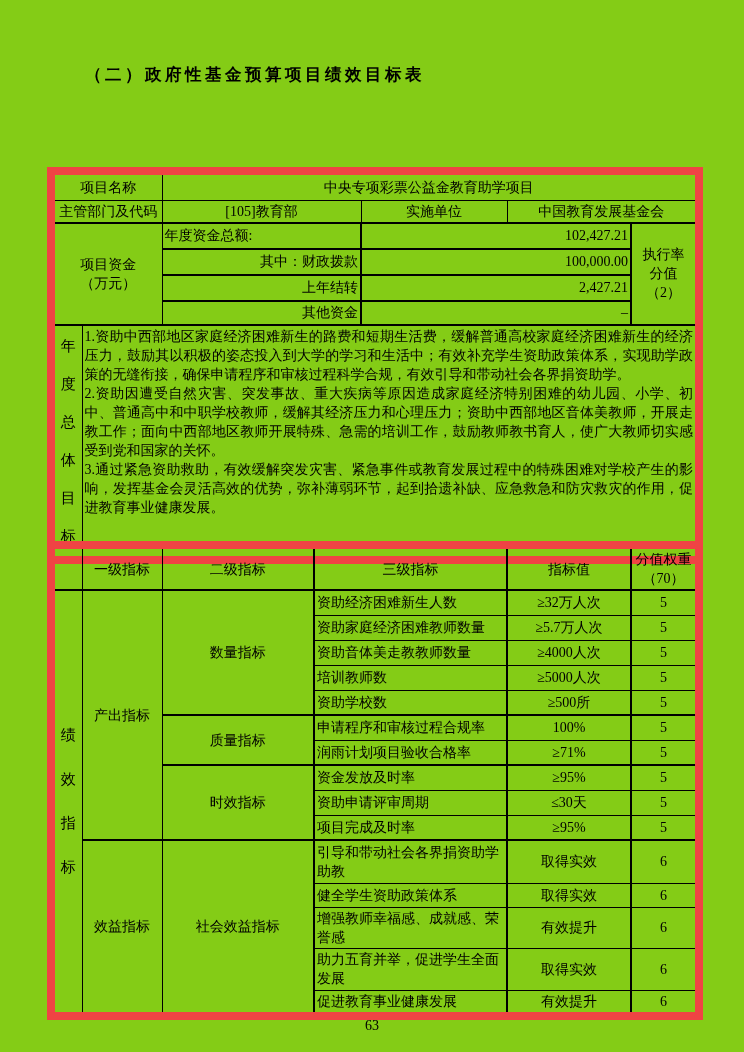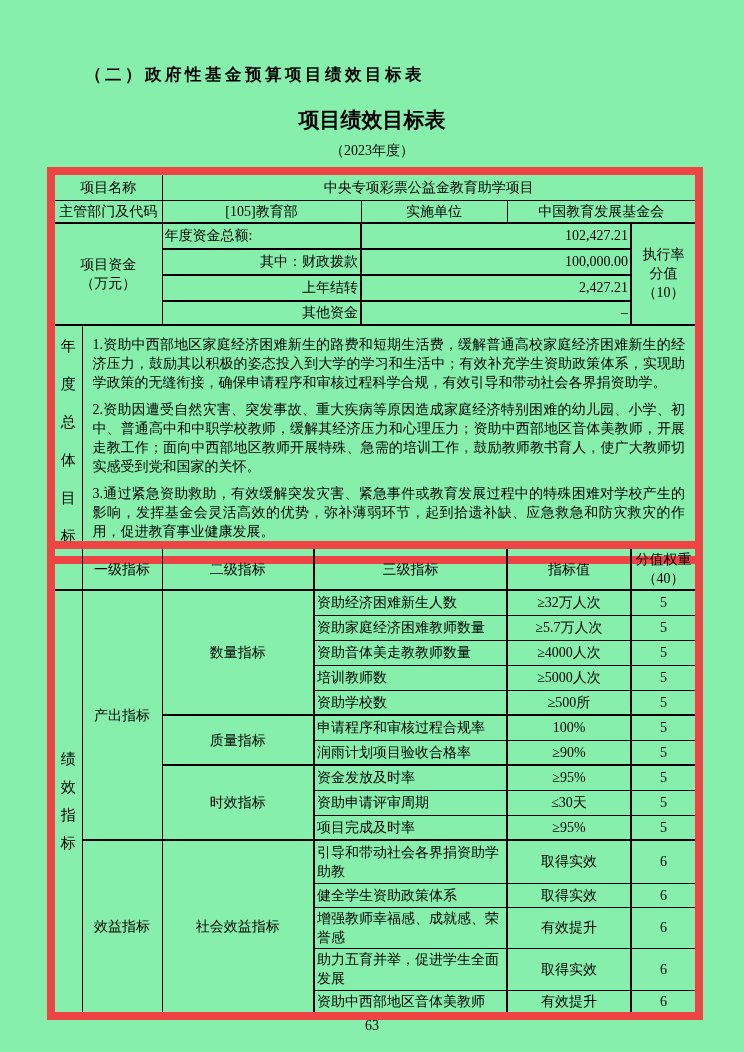--- a/index.html
+++ b/index.html
@@ -1,20 +1,20 @@
 <!DOCTYPE html>
 <html><head>
 <meta charset="utf-8">
 <style>
   html,body{margin:0;padding:0;background:#e8e8e8;}
   .page{
     position:relative;
     width:744px;height:1052px;
     margin:0 auto;
-    background:#86efac;
+    background:#84cc16;
     font-family:"Liberation Serif","DejaVu Serif",serif;
     color:#000;
     overflow:hidden;
     text-decoration:underline;
   }
   .section-heading{
     position:absolute;left:85px;top:64px;
     font-size:16.5px;font-weight:bold;letter-spacing:3.5px;
     font-family:"Liberation Serif","DejaVu Serif",serif;
   }
@@ -47,42 +47,40 @@
   .rgt{text-align:right;padding-right:8px;}
   .pre{white-space:pre-line;}
   .bt2{border-top-width:2px !important;border-radius:7px;}
   .bl2{border-left-width:2px !important;}
   .num{font-size:15px;}
   .goal-cell{
     vertical-align:top;text-align:justify;
     padding:3px 9px 3px 8px;
     font-size:14px;line-height:20.5px;
   }
-  .goal-cell div{margin:8px;}
+  .goal-cell div{margin:0;}
   .v-cell{vertical-align:middle;}
   .v-label{
     width:16px;margin:0 auto;
     word-break:break-all;text-align:center;
     font-size:15px;
   }
   .v-goal{line-height:38px;}
-  .v-perf{line-height:28px;}
+  .v-perf{line-height:44px;}
   .page-number{
     position:absolute;left:0;top:1018px;width:744px;
     text-align:center;font-size:14px;
   }
 </style>
 </head>
 <body>
 
 <div class="page">
 
   <div class="section-heading">（二）政府性基金预算项目绩效目标表</div>
-  <div class="doc-title">项目绩效目标表</div>
-  <div class="doc-subtitle">（2023年度）</div>
 
   <table class="t t1">
     <colgroup>
       <col style="width:31px">
         <col style="width:80px">
         <col style="width:199px">
       <col style="width:146px">
         <col style="width:124px">
         <col style="width:68px">
     </colgroup>
@@ -97,21 +95,21 @@
       <td class="c">实施单位</td>
       <td colspan="2" class="c">中国教育发展基金会</td>
     </tr>
     <tr style="height:26px">
       <td colspan="2" rowspan="4" class="c pre bt2">项目资金
 （万元）</td>
       <td class="lft bt2">年度资金总额:</td>
       <td colspan="2" class="rgt num bt2 bl2">102,427.21</td>
       <td rowspan="4" class="c pre bt2 bl2">执行率
 分值
-（10）</td>
+（2）</td>
     </tr>
     <tr style="height:26px">
       <td class="rgt bt2">其中：财政拨款</td>
       <td colspan="2" class="rgt num bt2 bl2">100,000.00</td>
     </tr>
     <tr style="height:26px">
       <td class="rgt bt2">上年结转</td>
       <td colspan="2" class="rgt num bt2 bl2">2,427.21</td>
     </tr>
     <tr style="height:24px">
@@ -141,21 +139,21 @@
         <col style="width:68px">
     </colgroup>
     <tbody>
         <tr style="height:32px">
       <th></th>
       <th class="c">一级指标</th>
       <th class="c">二级指标</th>
       <th class="c bl2">三级指标</th>
       <th class="c bl2">指标值</th>
       <th class="c pre bl2">分值权重
-（40）</th>
+（70）</th>
     </tr>
     <tr style="height:25px">
       <td rowspan="15" class="v-cell bt2">
         <div class="v-label v-perf">绩效指标</div>
       </td>
       <td rowspan="10" class="c bt2">产出指标</td>
       <td rowspan="5" class="c bt2">数量指标</td>
       <td class="lft bt2 bl2">资助经济困难新生人数</td>
       <td class="c bt2 bl2">≥32万人次</td>
       <td class="c bt2 bl2">5</td>
@@ -181,21 +179,21 @@
       <td class="c bl2">5</td>
     </tr>
     <tr style="height:25px">
       <td rowspan="2" class="c bt2">质量指标</td>
       <td class="lft bt2 bl2">申请程序和审核过程合规率</td>
       <td class="c bt2 bl2">100%</td>
       <td class="c bt2 bl2">5</td>
     </tr>
     <tr style="height:25px">
       <td class="lft bl2">润雨计划项目验收合格率</td>
-      <td class="c bl2">≥90%</td>
+      <td class="c bl2">≥71%</td>
       <td class="c bl2">5</td>
     </tr>
     <tr style="height:25px">
       <td rowspan="3" class="c bt2">时效指标</td>
       <td class="lft bt2 bl2">资金发放及时率</td>
       <td class="c bt2 bl2">≥95%</td>
       <td class="c bt2 bl2">5</td>
     </tr>
     <tr style="height:25px">
       <td class="lft bl2">资助申请评审周期</td>
@@ -223,21 +221,21 @@
       <td class="lft bl2">增强教师幸福感、成就感、荣誉感</td>
       <td class="c bl2">有效提升</td>
       <td class="c bl2">6</td>
     </tr>
     <tr style="height:42px">
       <td class="lft bl2">助力五育并举，促进学生全面发展</td>
       <td class="c bl2">取得实效</td>
       <td class="c bl2">6</td>
     </tr>
     <tr style="height:25px">
-      <td class="lft bl2">资助中西部地区音体美教师</td>
+      <td class="lft bl2">促进教育事业健康发展</td>
       <td class="c bl2">有效提升</td>
       <td class="c bl2">6</td>
     </tr>
   </tbody>
     </table>
 
   <div class="page-number">63</div>
 
 </div>
 

